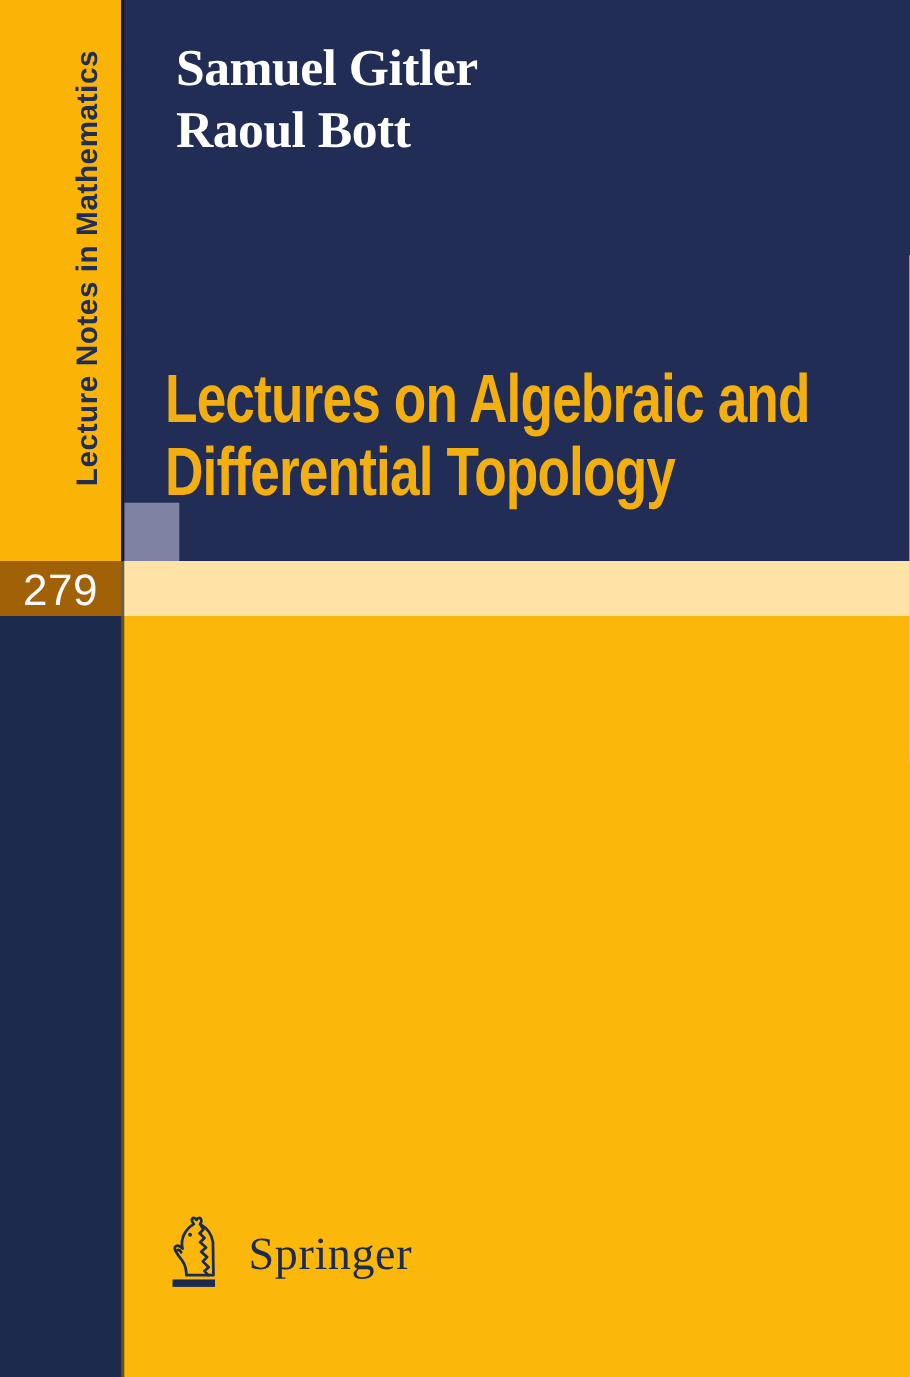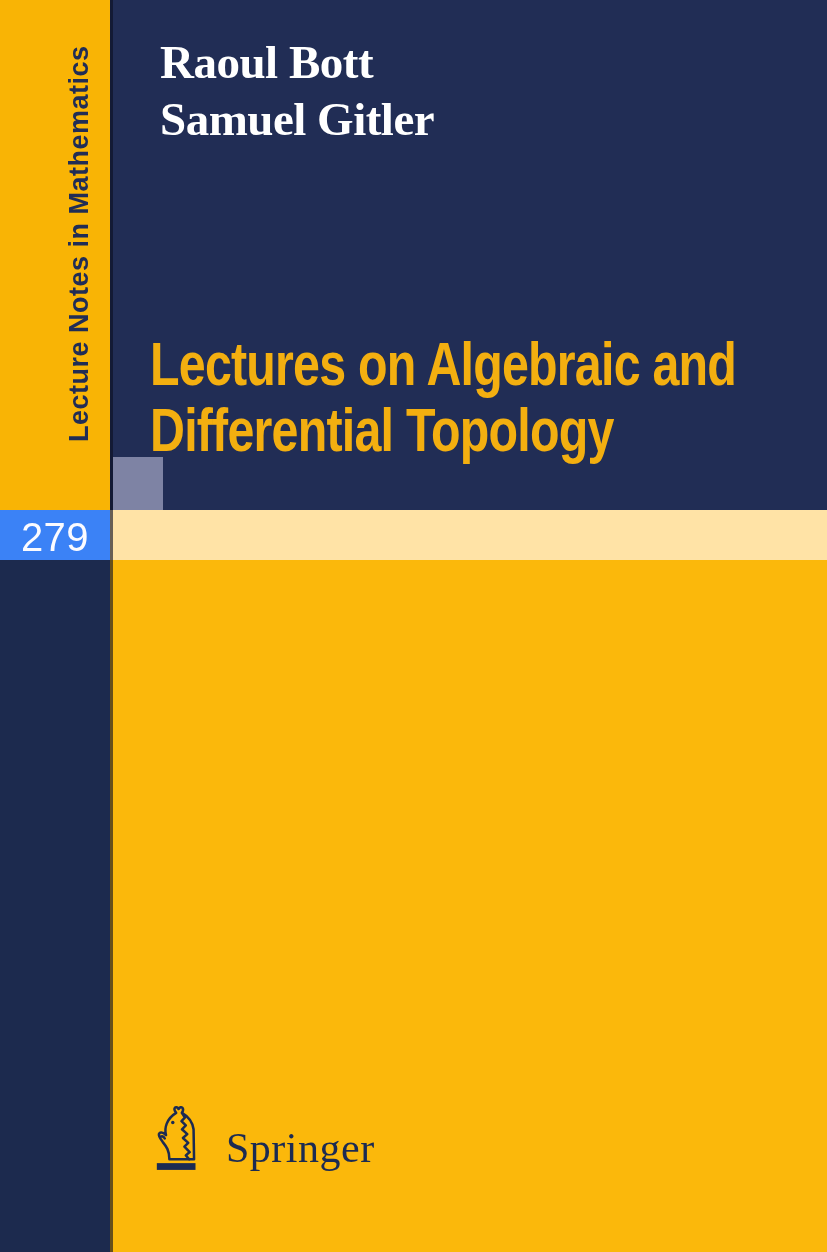--- a/index.html
+++ b/index.html
@@ -8,21 +8,21 @@
     width: 827px;
     height: 1252px;
     overflow: hidden;
     font-family: "Liberation Sans", sans-serif;
     background: #FBB80B;
   }
 
   
   .sidebar { position: absolute; left: 0; top: 0; width: 110px; height: 1252px; }
   .sidebar-top    { position: absolute; left: 0; top: 0;    width: 110px; height: 510px;  background: #F9B405; }
-  .volume-band    { position: absolute; left: 0; top: 510px; width: 110px; height: 50px;  background: #3b82f6;
+  .volume-band    { position: absolute; left: 0; top: 510px; width: 110px; height: 50px;  background: #a16207;
                     display: flex; align-items: center; justify-content: center; }
   .volume-band span{ color: #FBFBFF; font-size: 40px; font-weight: 400; letter-spacing: 0.5px; padding-top: 4px;
                      font-family: "Liberation Sans", sans-serif; }
   .sidebar-bottom { position: absolute; left: 0; top: 560px; width: 110px; height: 692px; background: #1C2A4E; }
 
   .series-vertical {
     position: absolute;
     left: 62px; top: 442px;
     width: 398px; height: 34px;
     transform-origin: 0 0;
@@ -67,21 +67,21 @@
   
   .publisher {
     position: absolute; left: 152px; top: 1104px;
     display: flex; align-items: flex-end; gap: 16px;
   }
   .publisher-name {
     color: #1C2B52;
     font-family: "Liberation Serif", serif;
     font-size: 42px;
     line-height: 1;
-    margin-bottom: 3px;
+    margin-bottom: 10px;
     letter-spacing: 0.5px;
   }
   .horse-icon { display: block; }
 </style>
 </head>
 <body>
 
 <div class="cover">
 
   <div class="sidebar">
@@ -94,22 +94,22 @@
 
   <div class="main-top"></div>
   <div class="cream-band"></div>
   <div class="main-bottom"></div>
   <div class="accent-square"></div>
   <div class="divider"></div>
 
   <div class="series-vertical">Lecture Notes in Mathematics</div>
 
   <div class="authors">
+    <div>Samuel Gitler</div>
     <div>Raoul Bott</div>
-    <div>Samuel Gitler</div>
   </div>
 
   <div class="book-title">
     <div>Lectures on Algebraic and</div>
     <div>Differential Topology</div>
   </div>
 
   <div class="publisher">
     <svg class="horse-icon" width="58" height="68" viewBox="0 0 60 70" aria-hidden="true">
       <g stroke="#1C2B52" fill="none" stroke-width="2.6" stroke-linejoin="round" stroke-linecap="round">

